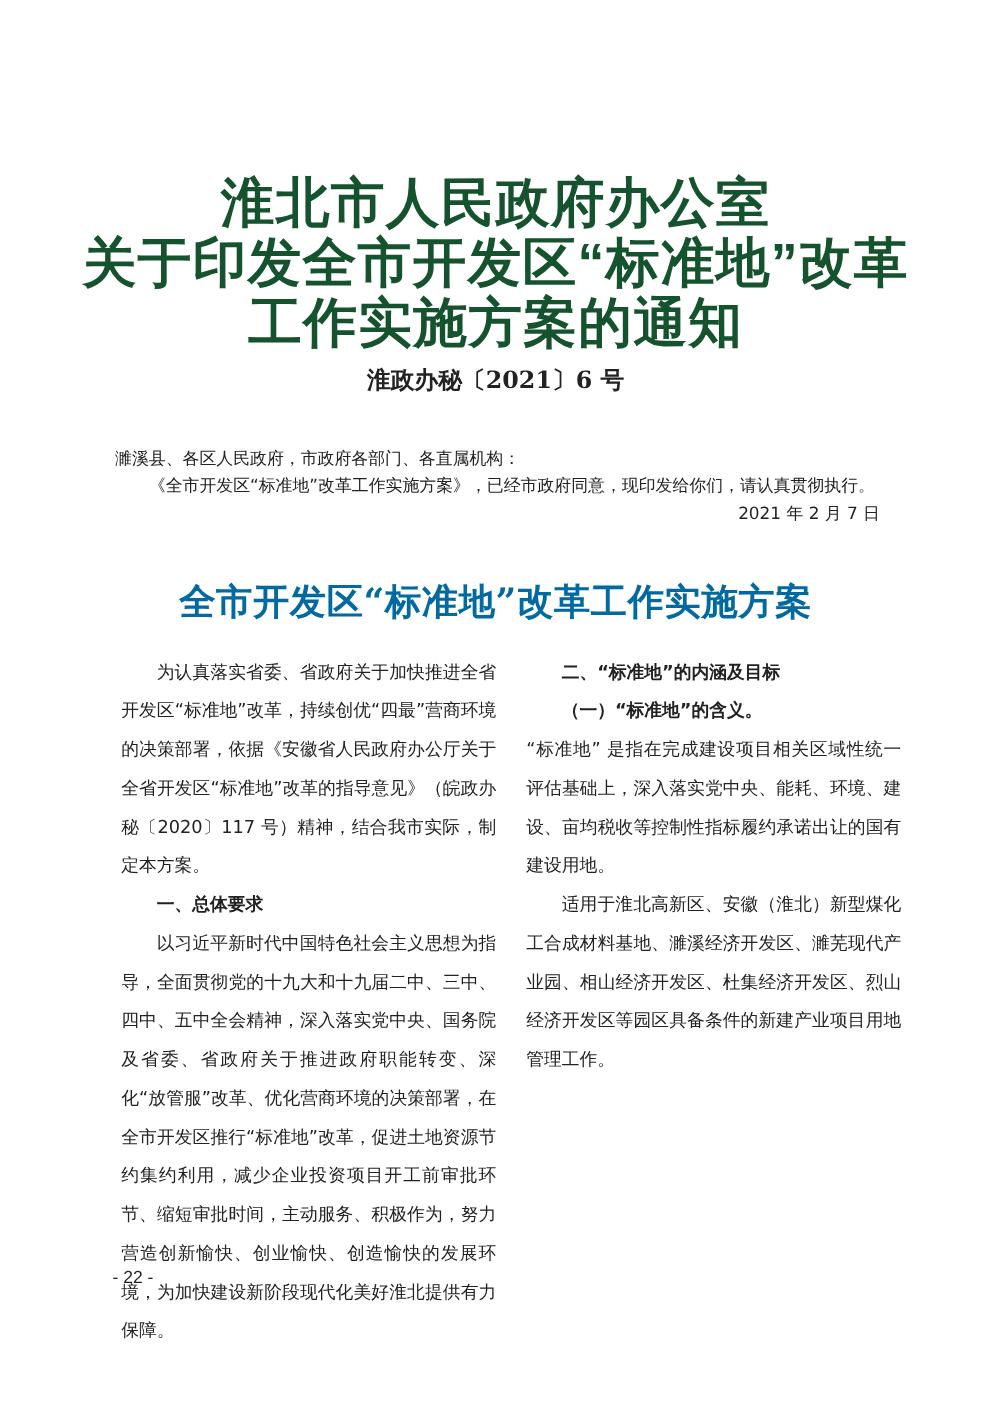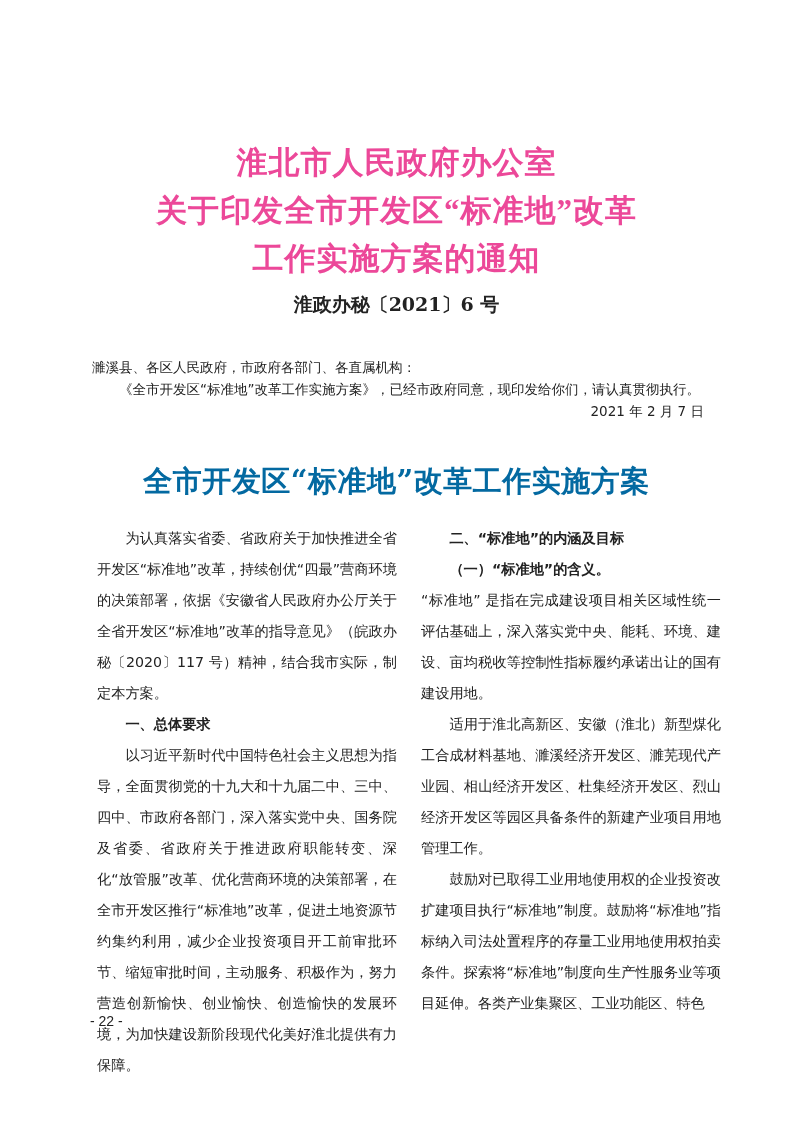--- a/index.html
+++ b/index.html
@@ -3,23 +3,23 @@
 <meta charset="utf-8">
 <style>
   html, body { margin: 0; padding: 0; background: #ffffff; }
   body {
     width: 793px; height: 1122px; position: relative; overflow: hidden;
     color: #1a1a1a;
     font-family: "DejaVu Serif", "Liberation Serif", serif;
   }
   .title-block { position: absolute; left: 0; top: 140px; width: 793px; text-align: center; }
   .title-line {
-    font-family: Liberation Serif, serif;
-    font-weight: bold; font-size: 31px; line-height: 46px; letter-spacing: 1px;
-    color: #ec4899;
+    font-family: Liberation Sans, sans-serif;
+    font-weight: bold; font-size: 43px; line-height: 46px; letter-spacing: 1px;
+    color: #14532d;
   }
   .title-line + .title-line { margin-top: 2px; }
   .doc-number {
     margin-top: 8px; font-size: 19px; line-height: 28px; font-weight: bold; color: #222;
     font-family: "DejaVu Serif", "Liberation Serif", serif;
   }
   .notice { position: absolute; left: 92px; width: 612px; top: 356px;
     font-family: "DejaVu Sans", "Liberation Sans", sans-serif; font-size: 13.5px; line-height: 22px; color: #222; }
   .notice .addressee { }
   .notice .body { text-indent: 27px; }
@@ -61,24 +61,23 @@
   <div class="addressee">濉溪县、各区人民政府，市政府各部门、各直属机构：</div>
   <div class="body">《全市开发区“标准地”改革工作实施方案》，已经市政府同意，现印发给你们，请认真贯彻执行。</div>
   <div class="date">2021 年 2 月 7 日</div>
 </div>
 
 <div class="plan-title">全市开发区“标准地”改革工作实施方案</div>
 
 <div class="col col-left">
   <p class="para">为认真落实省委、省政府关于加快推进全省开发区“标准地”改革，持续创优“四最”营商环境的决策部署，依据《安徽省人民政府办公厅关于全省开发区“标准地”改革的指导意见》（皖政办秘〔2020〕117 号）精神，结合我市实际，制定本方案。</p>
   <p class="heading">一、总体要求</p>
-  <p class="para">以习近平新时代中国特色社会主义思想为指导，全面贯彻党的十九大和十九届二中、三中、四中、市政府各部门，深入落实党中央、国务院及省委、省政府关于推进政府职能转变、深化“放管服”改革、优化营商环境的决策部署，在全市开发区推行“标准地”改革，促进土地资源节约集约利用，减少企业投资项目开工前审批环节、缩短审批时间，主动服务、积极作为，努力营造创新愉快、创业愉快、创造愉快的发展环境，为加快建设新阶段现代化美好淮北提供有力保障。</p>
+  <p class="para">以习近平新时代中国特色社会主义思想为指导，全面贯彻党的十九大和十九届二中、三中、四中、五中全会精神，深入落实党中央、国务院及省委、省政府关于推进政府职能转变、深化“放管服”改革、优化营商环境的决策部署，在全市开发区推行“标准地”改革，促进土地资源节约集约利用，减少企业投资项目开工前审批环节、缩短审批时间，主动服务、积极作为，努力营造创新愉快、创业愉快、创造愉快的发展环境，为加快建设新阶段现代化美好淮北提供有力保障。</p>
 </div>
 
 <div class="col col-right">
   <p class="heading">二、“标准地”的内涵及目标</p>
   <p class="subheading">（一）“标准地”的含义。</p>
   <p class="noindent">“标准地” 是指在完成建设项目相关区域性统一评估基础上，深入落实党中央、能耗、环境、建设、亩均税收等控制性指标履约承诺出让的国有建设用地。</p>
   <p class="para">适用于淮北高新区、安徽（淮北）新型煤化工合成材料基地、濉溪经济开发区、濉芜现代产业园、相山经济开发区、杜集经济开发区、烈山经济开发区等园区具备条件的新建产业项目用地管理工作。</p>
-  <p class="para">鼓励对已取得工业用地使用权的企业投资改扩建项目执行“标准地”制度。鼓励将“标准地”指标纳入司法处置程序的存量工业用地使用权拍卖条件。探索将“标准地”制度向生产性服务业等项目延伸。各类产业集聚区、工业功能区、特色</p>
 </div>
 
 <div class="page-number">- 22 -</div>
 
 </body></html>

